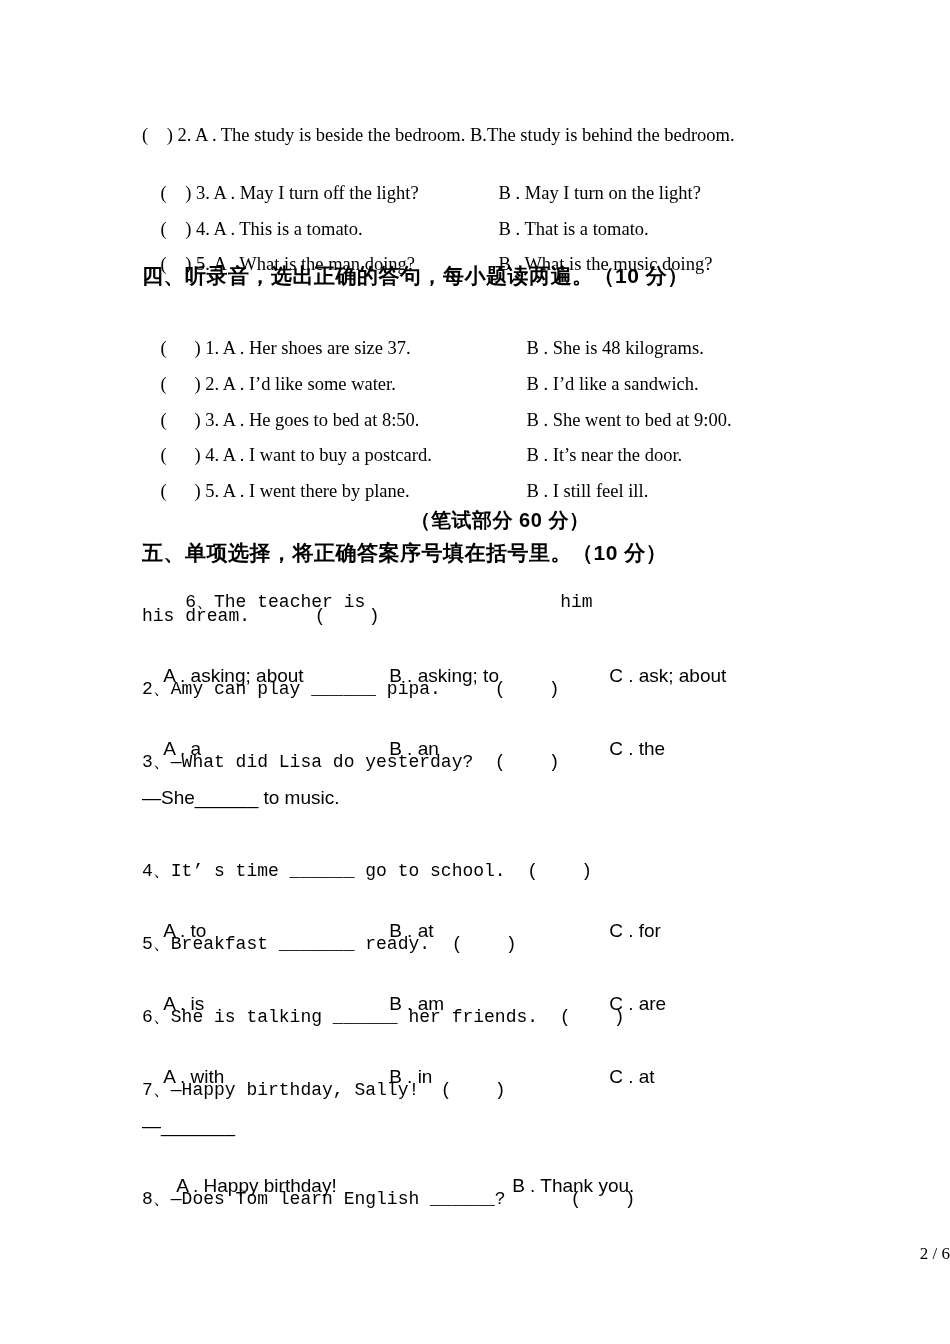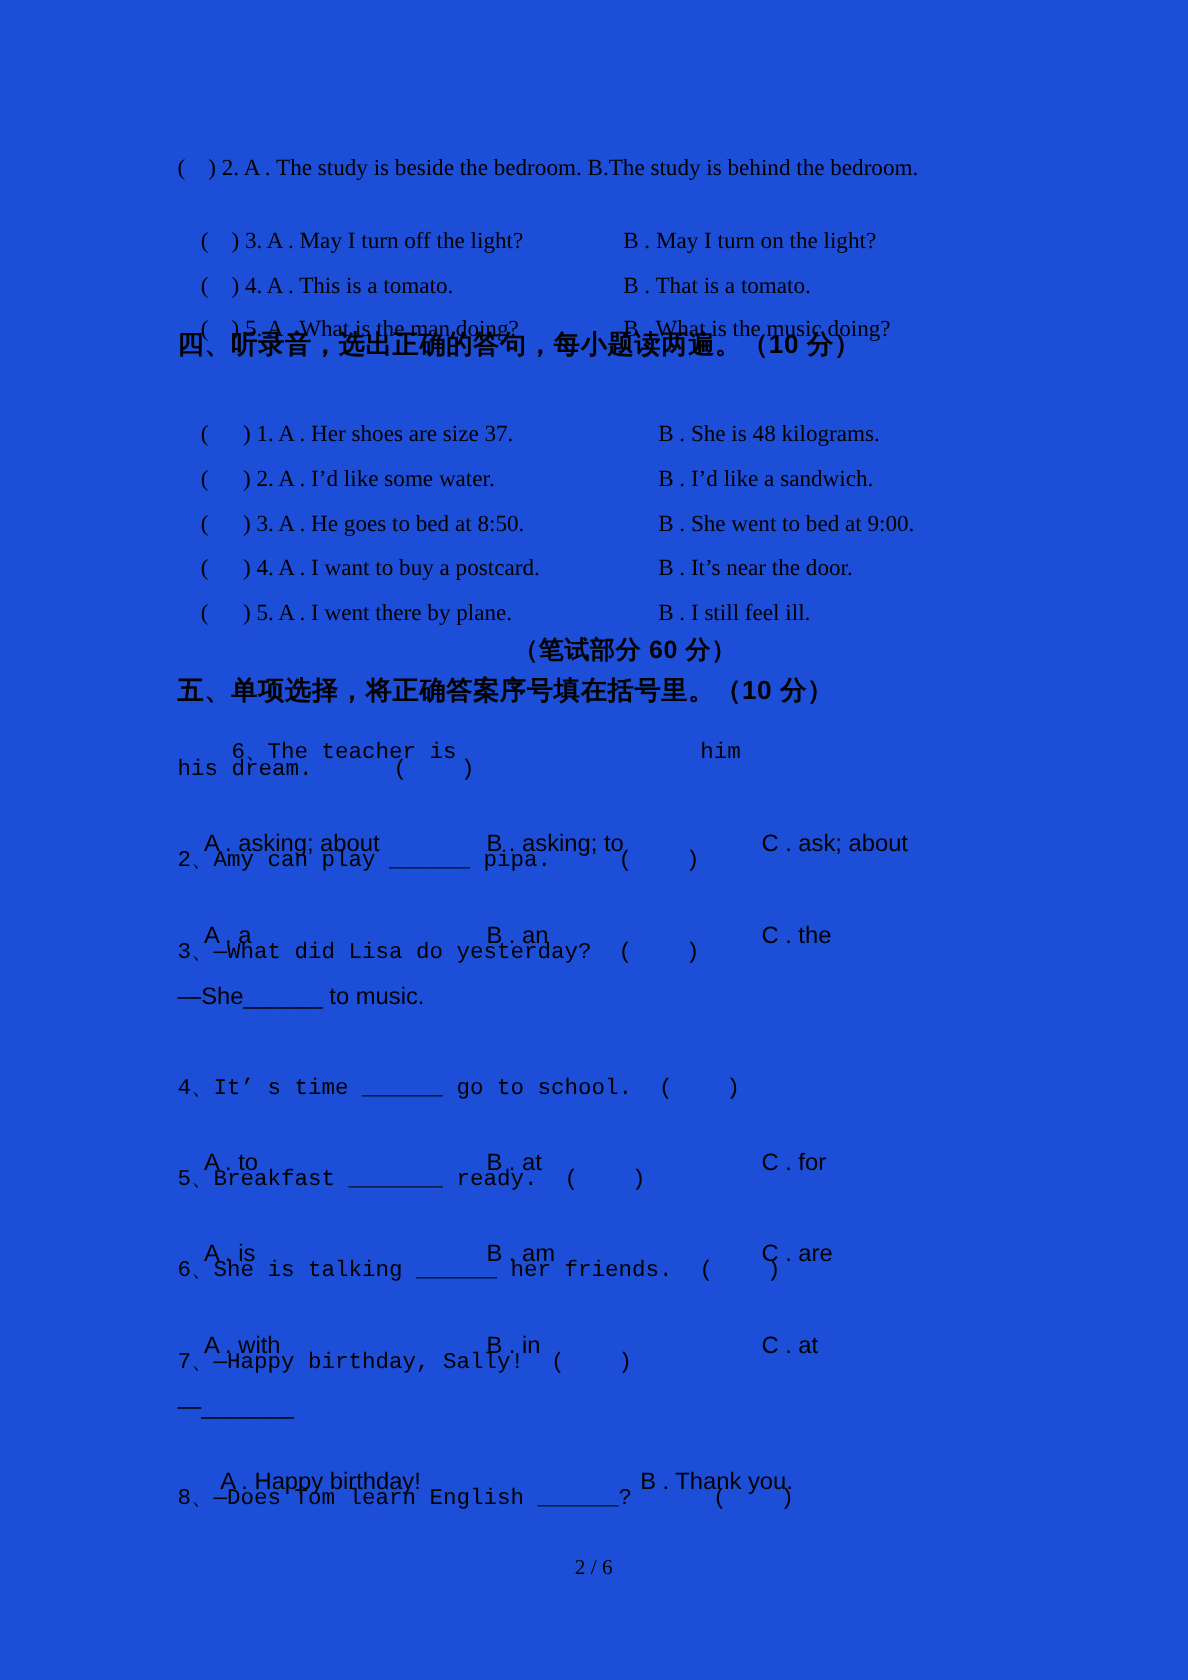--- a/index.html
+++ b/index.html
@@ -1,35 +1,35 @@
 <!DOCTYPE html>
 <html><head>
 <meta charset="utf-8">
 <style>
   html,body{margin:0;padding:0;background:#e8e8e8;}
   .page{
     position:relative;
     width:950px;height:1344px;
-    background:#1d4ed8;
+    background:#ffffff;
     color:#000;
     overflow:hidden;
     margin:0 auto;
   }
   .row{
     position:absolute;
     left:142px;
     white-space:pre;
     line-height:1.25;
   }
   .serif{font-family:"Liberation Serif",serif;font-size:18.5px;}
   .mono{font-family:"Liberation Mono","DejaVu Sans Mono",monospace;font-size:18px;}
   .sans{font-family:"Liberation Sans",sans-serif;font-size:19px;}
   .hdr{font-family:"Liberation Sans",sans-serif;font-weight:bold;font-size:21px;letter-spacing:0.5px;}
   .centered{left:142px;width:716px;text-align:center;}
-  .footer-row{left:0;width:950px;text-align:center;font-family:"Liberation Serif",serif;font-size:17px;}
+  .footer-row{left:0;width:950px;text-align:right;font-family:"Liberation Serif",serif;font-size:17px;}
   .colA{display:inline-block;}
   .w338{width:338px;}
   .w366{width:366px;}
   .w375{width:375px;}
   .w336{width:336px;margin-left:13px;}
   .opt{display:inline-block;}
   .optA{width:226px;}
   .optB{width:220px;}
 </style>
 </head>

